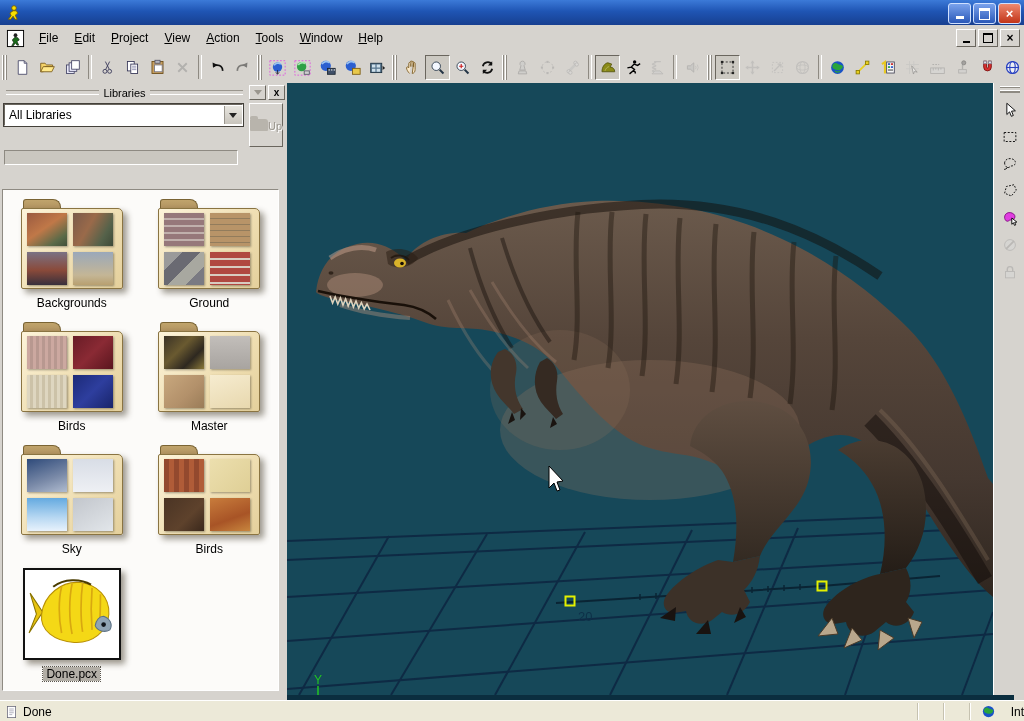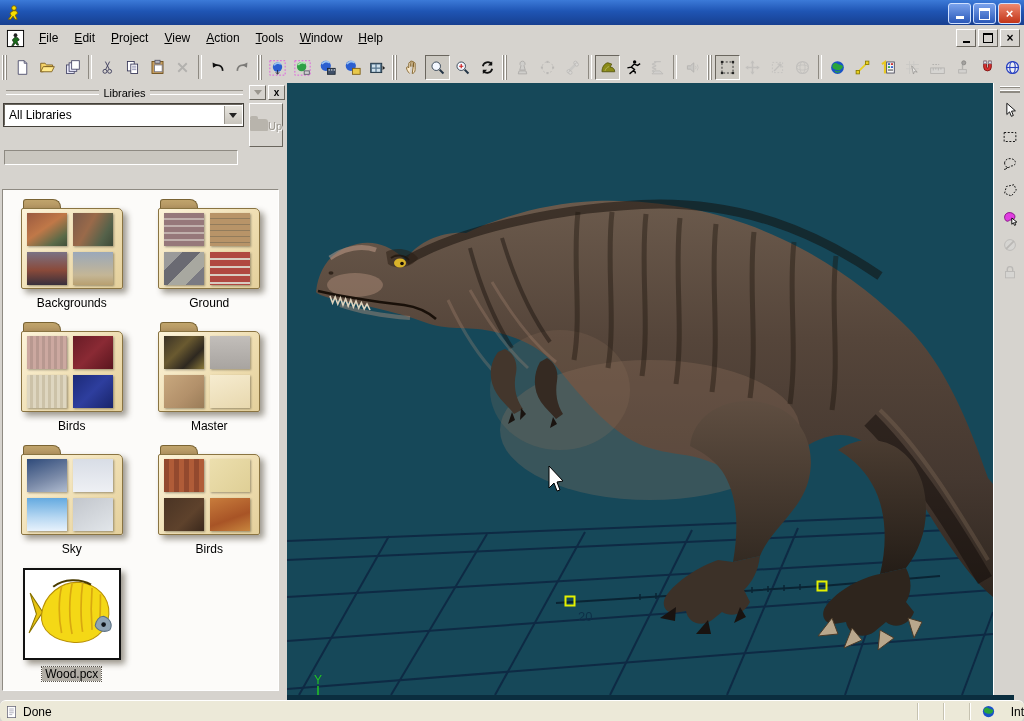--- a/index.html
+++ b/index.html
@@ -84,21 +84,21 @@
   #right-panel{position:absolute;left:993px;top:83px;width:31px;height:612px;background:#d6d3ce;
     border-left:1px solid #fff;display:flex;flex-direction:column;align-items:center;}
   .rt-grip{width:20px;height:7px;margin:3px 0 4px 0;
     background-image:linear-gradient(180deg,#fff 0,#fff 1px,#8e8a82 1px,#8e8a82 2px,transparent 2px,transparent 4px,#fff 4px,#fff 5px,#8e8a82 5px,#8e8a82 6px);}
   .rt-btn{width:24px;height:24px;display:flex;align-items:center;justify-content:center;border:1px solid transparent;margin-bottom:1px;}
   .rt-btn.d svg{opacity:.45;filter:grayscale(1);}
   
   #bottom-edge{position:absolute;left:0;top:695px;width:1024px;height:5px;background:#d6d3ce;}
   #bottom-edge .dark{position:absolute;left:287px;top:0;width:727px;height:5px;background:#0b2e3f;}
   #statusbar{position:absolute;left:0;top:700px;width:1024px;height:21px;background:#ece9d8;
-    border-top:1px solid #fff;display:flex;align-items:center;font-size:12px;color:#000;overflow:hidden;border-radius:6px;}
+    border-top:1px solid #fff;display:flex;align-items:center;font-size:12px;color:#000;overflow:hidden;}
   #statusbar .sb-doc{width:15px;height:16px;margin:0 4px 0 4px;}
   .sb-fill{flex:1;}
   .sb-sep{width:0;height:17px;border-left:1px solid #c6c2b0;border-right:1px solid #fff;margin-left:24px;}
   .sb-globe{width:15px;height:15px;margin-left:10px;}
   .sb-zone{margin-left:4px;white-space:nowrap;padding-left:11px;}
   u{text-decoration:underline;}
 </style>
 </head>
 <body>
 
@@ -525,21 +525,21 @@
         </div>
         <div class="lib-item">
           <div class="fishbox"><svg viewBox="0 0 84 80" width="90" height="84">
               <path d="M16 40 L4 22l6 20L3 60z" fill="#e8c40e" stroke="#8a7400"></path>
               <path d="M15 42C17 24 34 10 52 12c16 2 28 14 27 30-1 17-16 28-33 27C28 68 13 58 15 42z" fill="#f4d816" stroke="#b89006"></path>
               <path d="M34 16c-3 12-3 30 0 44M44 13c-3 14-3 34 0 48M54 13c-2 14-2 34 0 46M63 17c-1 12-1 28 0 40M71 23c0 9 0 20-1 28" stroke="#d8a810" fill="none" stroke-width="1.6"></path>
               <path d="M26 16C36 8 52 8 62 14" stroke="#4a3c00" stroke-width="2" fill="none"></path>
               <path d="M74 44c6 2 9 8 6 13-5 3-12 1-14-4 1-5 4-9 8-9z" fill="#90a4b4" stroke="#5a7084"></path>
               <circle cx="74" cy="52" r="2.2" fill="#10141a"></circle>
             </svg></div>
-          <div class="lib-label sel">Wood.pcx</div>
+          <div class="lib-label sel">Done.pcx</div>
         </div>
       </div>
   </div>
 
   <svg id="viewport" viewBox="287 83 706 612">
     <defs>
       <linearGradient id="bodyGrad" x1="0" y1="0" x2="0" y2="1">
         <stop offset="0" stop-color="#6b5a4c"></stop>
           <stop offset=".35" stop-color="#55453a"></stop>
         <stop offset=".7" stop-color="#453830"></stop>

